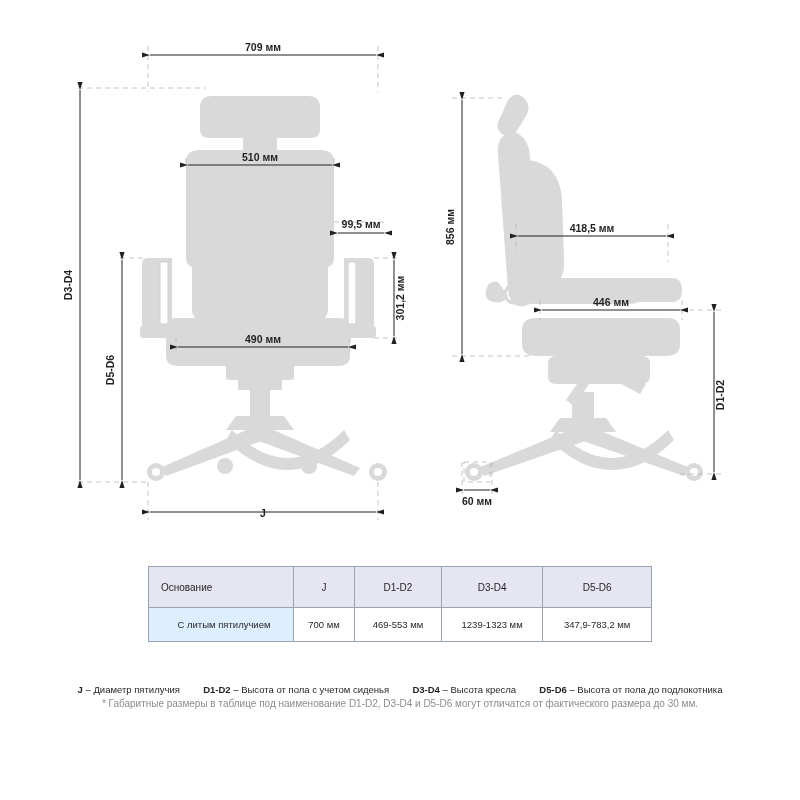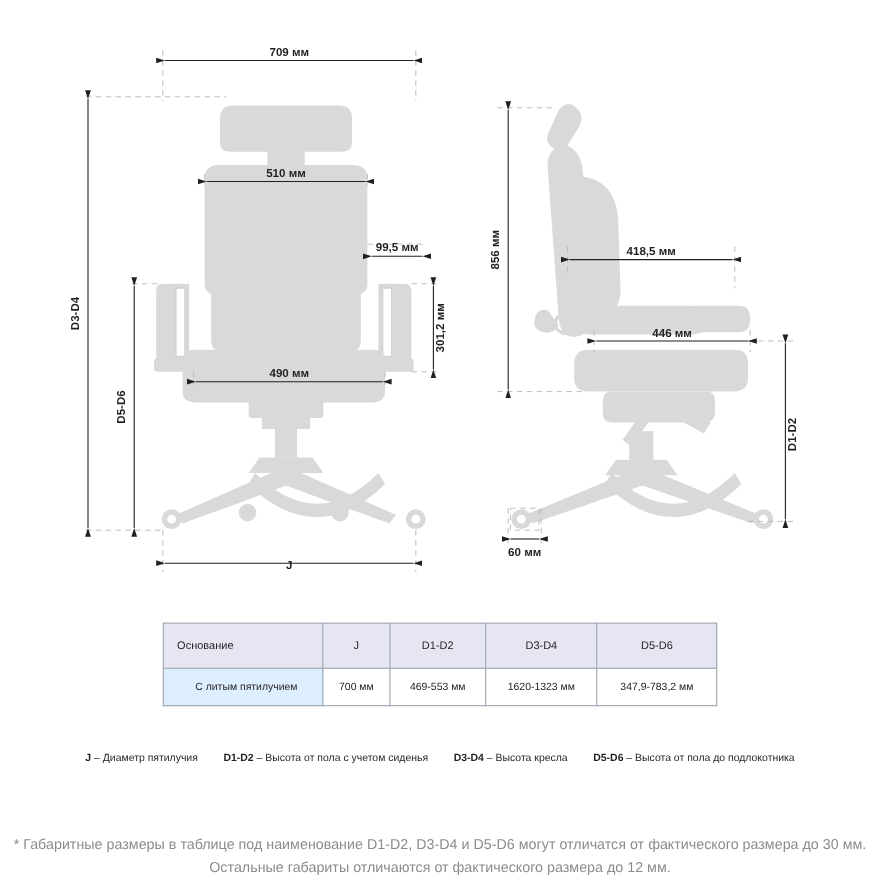--- a/index.html
+++ b/index.html
@@ -75,24 +75,24 @@
     width: 800px;
     text-align: center;
     font-size: 9.5px;
     color: #231f20;
   }
   .legend .code { font-weight: bold; }
   .legend .sep { display: inline-block; width: 18px; }
   .footnote {
     position: absolute;
     left: 0;
-    top: 758px;
-    width: 800px;
-    text-align: center;
-    font-size: 13px;
+    top: 696px;
+    width: 800px;
+    text-align: center;
+    font-size: 10px;
     color: #8c8c8c;
     line-height: 1.6;
   }
 </style>
 </head>
 <body>
 
 <div class="stage">
 
   <svg class="diagram" viewBox="0 0 800 560">
@@ -258,21 +258,21 @@
           <th>D1-D2</th>
           <th>D3-D4</th>
           <th>D5-D6</th>
         </tr>
       </thead>
       <tbody>
         <tr>
           <td class="first">С литым пятилучием</td>
           <td>700 мм</td>
           <td>469-553 мм</td>
-          <td>1620-1323 мм</td>
+          <td>1239-1323 мм</td>
           <td>347,9-783,2 мм</td>
         </tr>
       </tbody>
     </table>
   </div>
 
   <div class="legend">
     <span class="code">J</span>
     <span>– Диаметр пятилучия</span>
     <span class="sep"></span>
@@ -281,16 +281,15 @@
     <span class="sep"></span>
     <span class="code">D3-D4</span>
     <span>– Высота кресла</span>
     <span class="sep"></span>
     <span class="code">D5-D6</span>
     <span>– Высота от пола до подлокотника</span>
   </div>
 
   <div class="footnote">
     <div>* Габаритные размеры в таблице под наименование D1-D2, D3-D4 и D5-D6 могут отличатся от фактического размера до 30 мм.</div>
-    <div>Остальные габариты отличаются от фактического размера до 12 мм.</div>
   </div>
 
 </div>
 
 </body></html>

